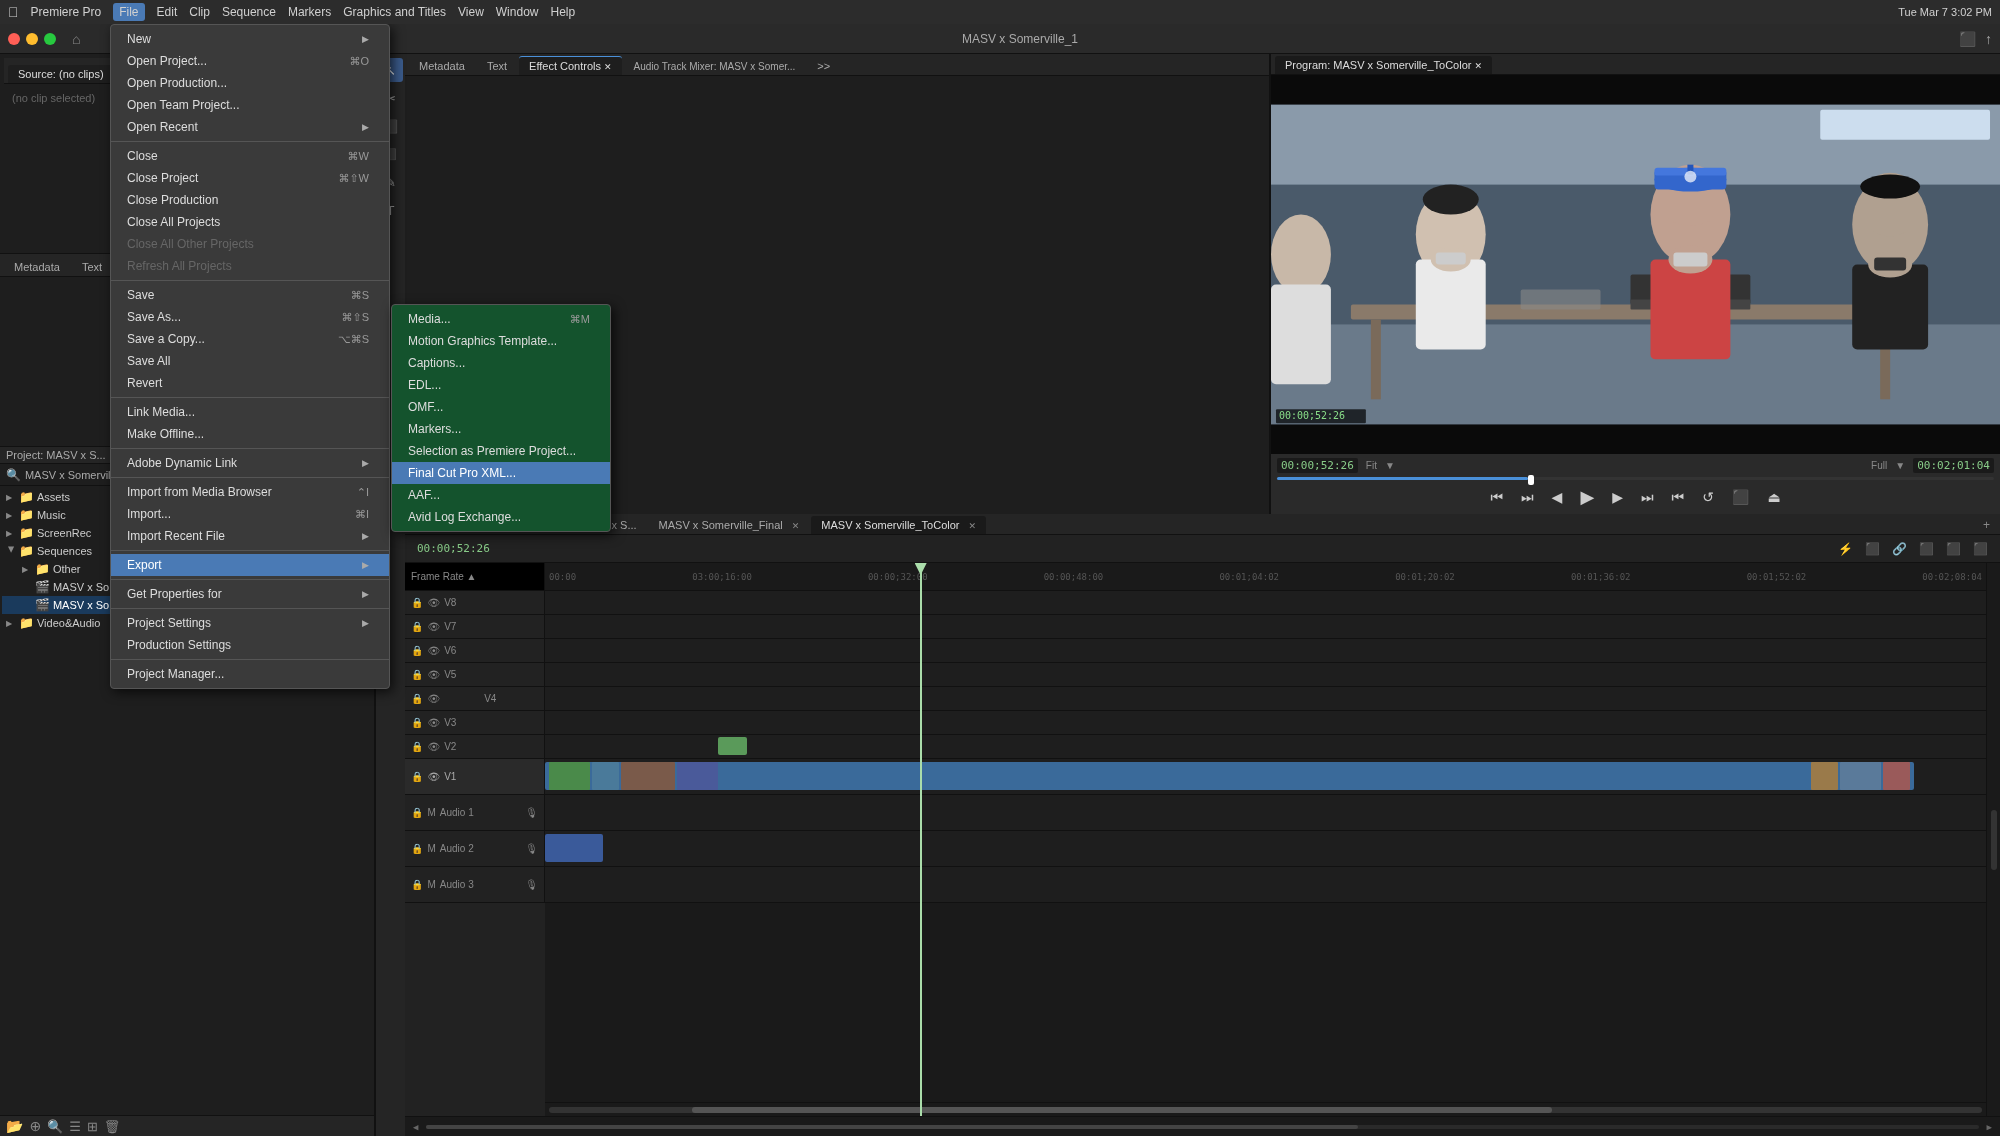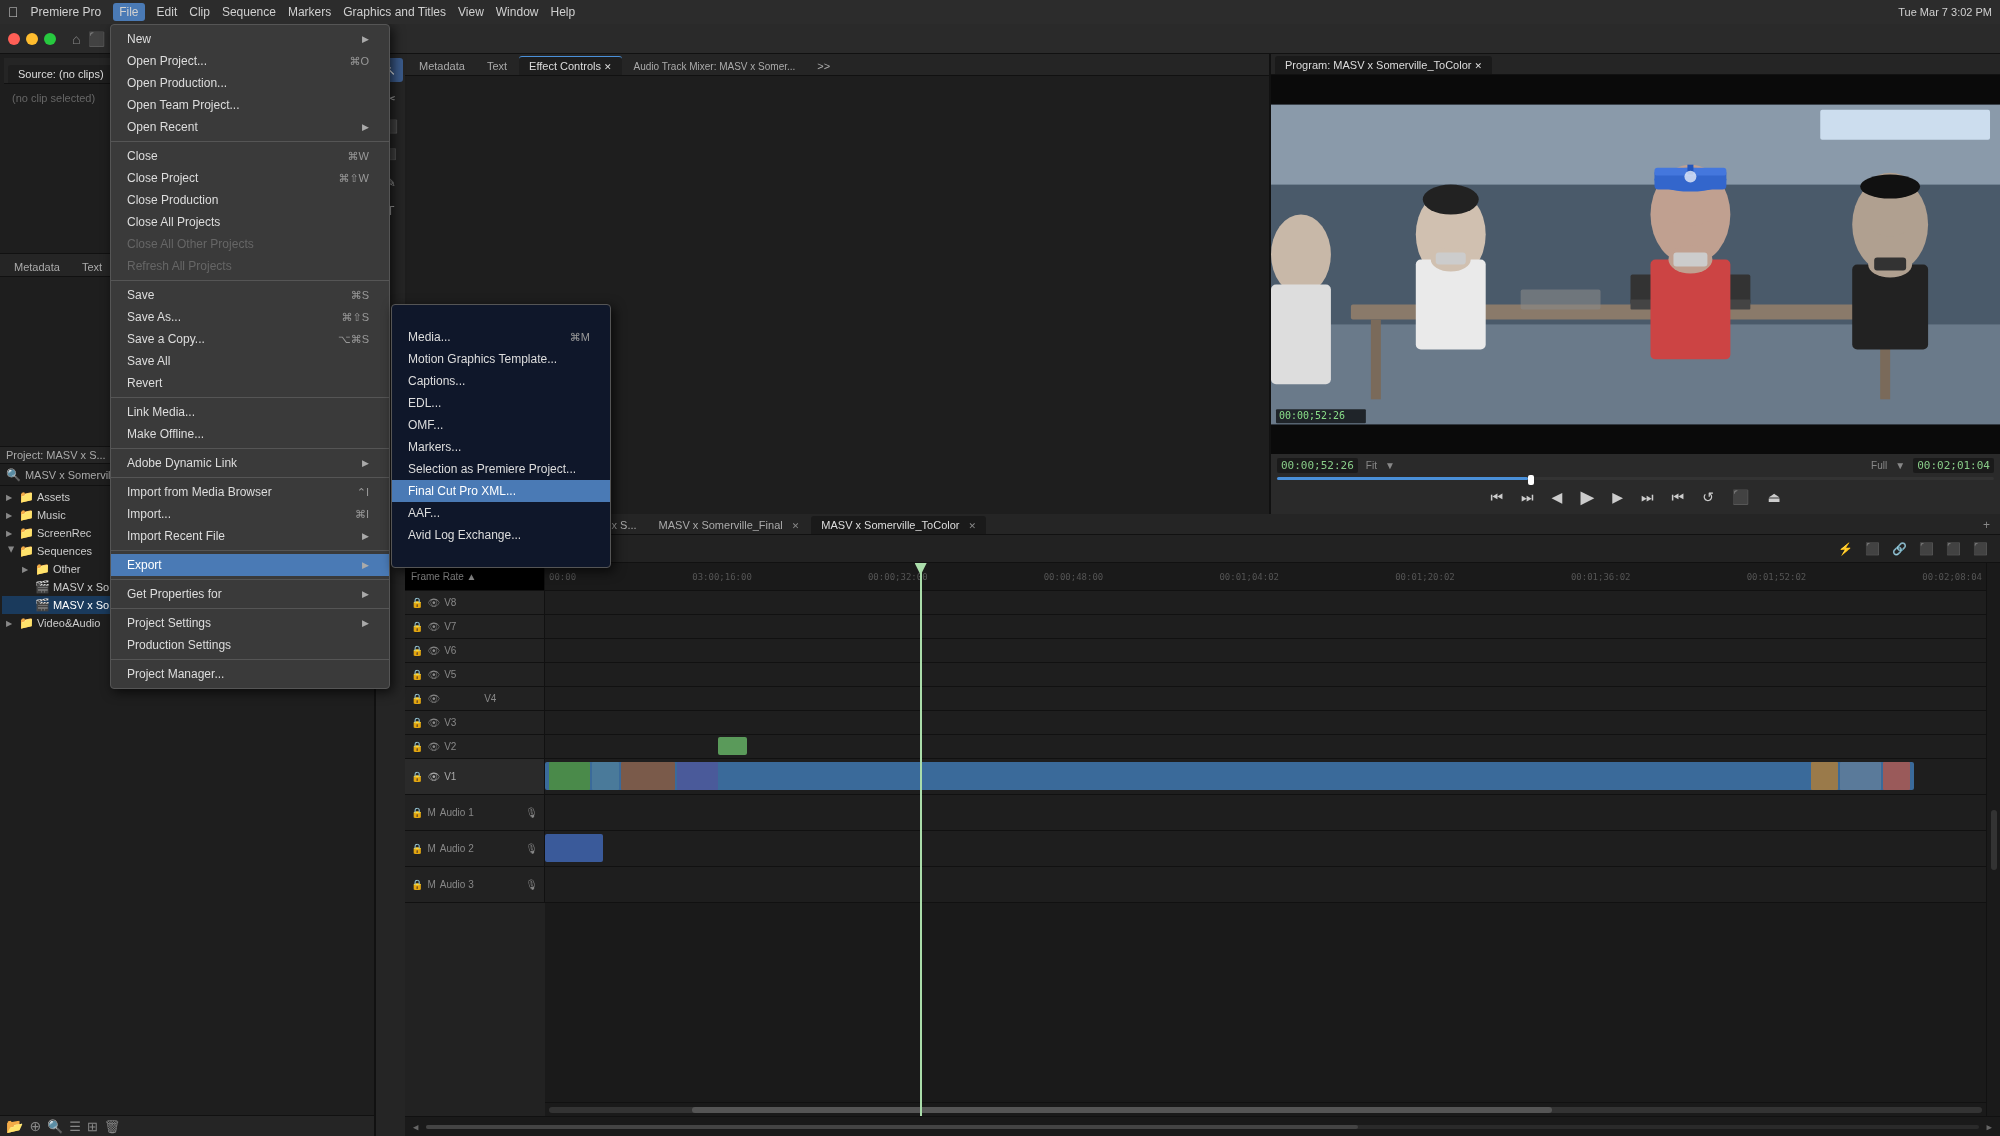--- a/index.html
+++ b/index.html
@@ -387,25 +387,25 @@
     .menu-dropdown-item.has-sub::after { content: '▶'; font-size: 9px; color: #aaa; }
     .menu-divider { height: 1px; background: #555; margin: 3px 0; }
     .menu-shortcut { color: #999; font-size: 11px; margin-left: 20px; }
 
     
     #export-submenu {
       position: absolute;
       top: 0;
       left: 280px;
       width: 220px;
-      background: #0f172a;
+      background: #14532d;
       border: 1px solid #555;
       border-radius: 4px;
       box-shadow: 3px 3px 12px rgba(0,0,0,0.7);
-      padding: 21px 0;
+      padding: 3px 0;
       pointer-events: all;
       z-index: 700;
     }
     .export-item {
       padding: 4px 20px 4px 16px;
       font-size: 12px;
       color: #ddd;
       cursor: pointer;
       display: flex;
       align-items: center;
@@ -452,20 +452,23 @@
 
 <div id="app">
 
   <div id="top-bar">
     <div style="display:flex;gap:6px;align-items:center;">
       <div class="traffic-light tl-red"></div>
       <div class="traffic-light tl-yellow"></div>
       <div class="traffic-light tl-green"></div>
     </div>
     <span style="font-size:14px;color:#888;margin-left:8px;">⌂</span>
+    <div class="top-bar-center">
+      <span>MASV x Somerville_1</span>
+    </div>
     <div class="top-bar-right">
       <span style="color:#aaa;font-size:14px;">⬛</span>
       <span style="color:#aaa;font-size:14px;">↑</span>
     </div>
   </div>
 
   <div id="main-body">
 
     <div id="left-panel">
 

